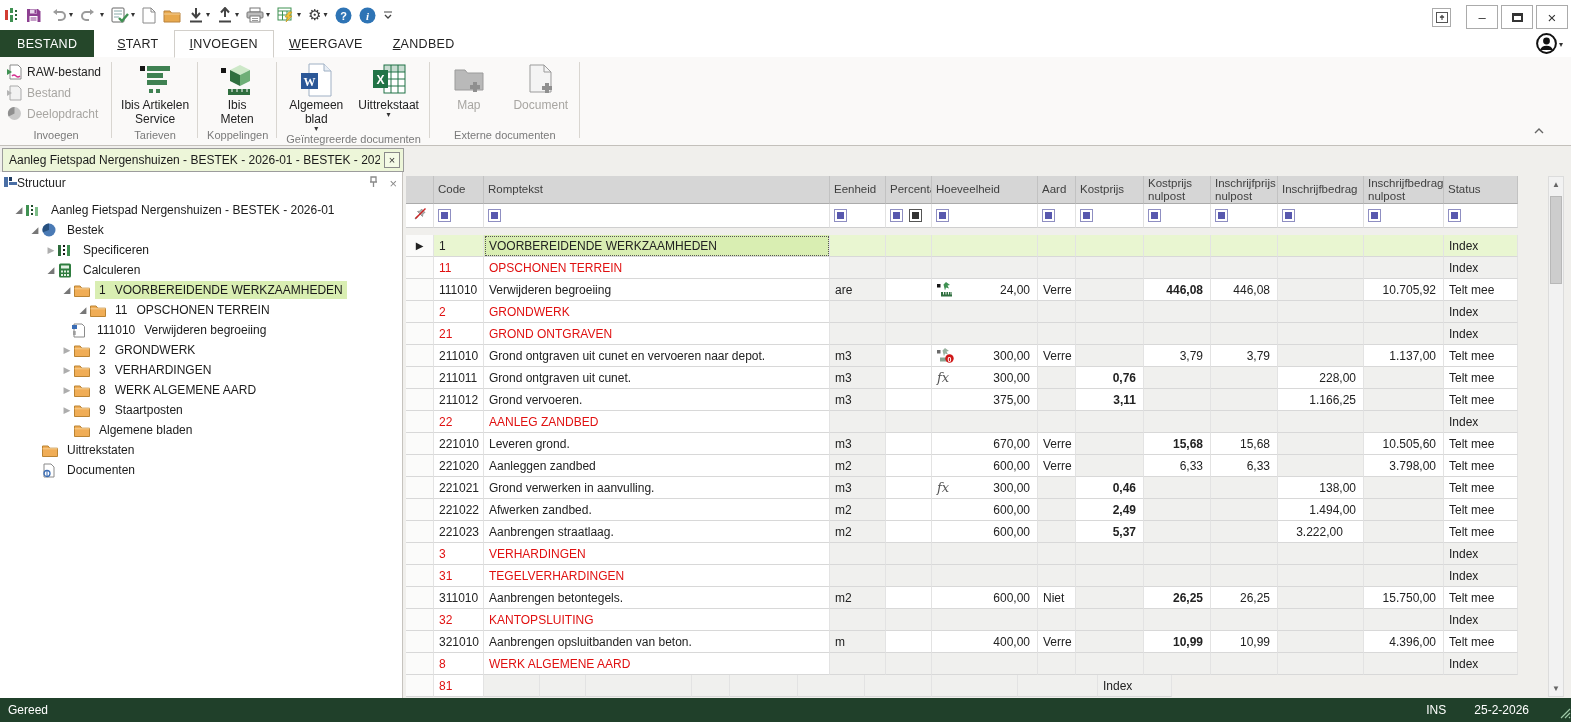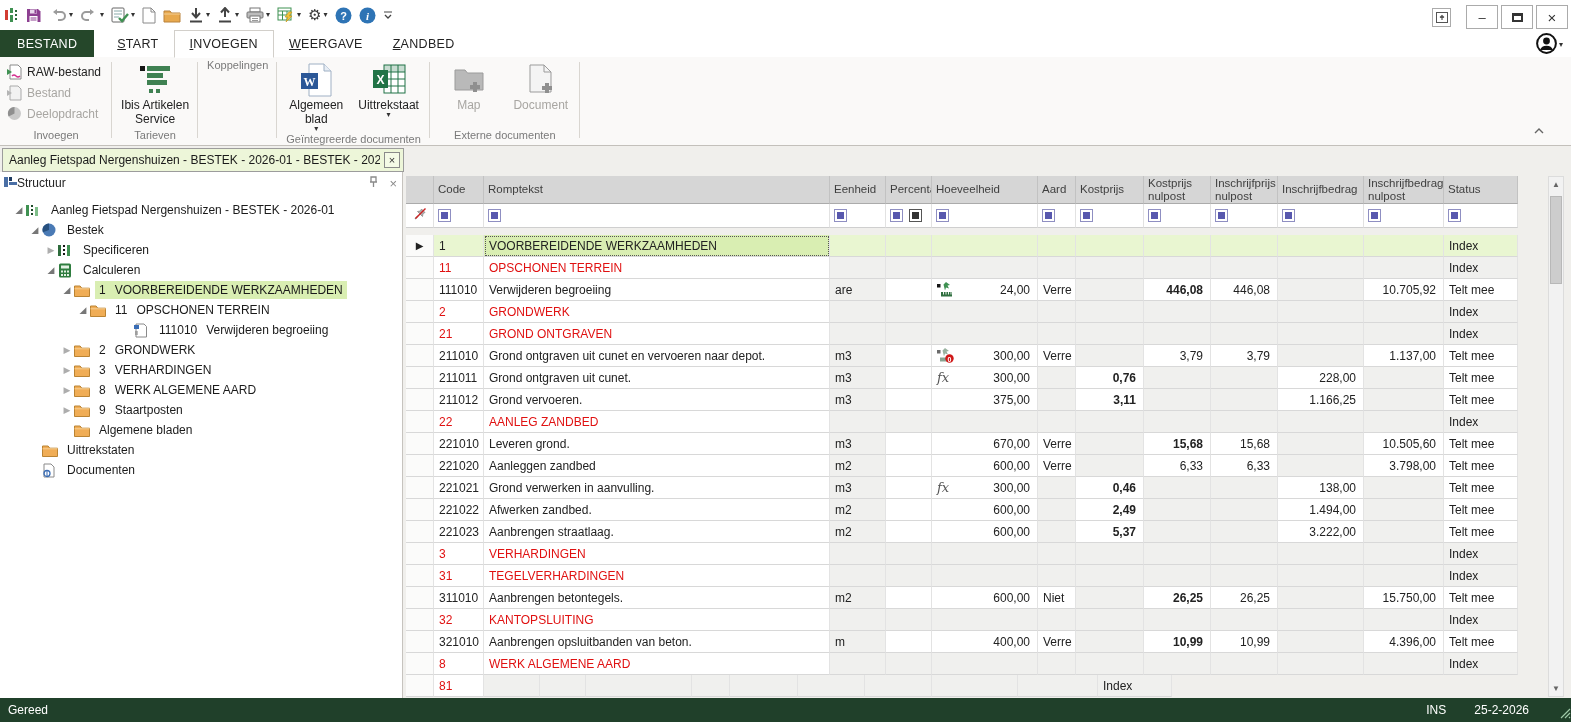--- a/index.html
+++ b/index.html
@@ -324,20 +324,36 @@
               <rect x="19" y="26" width="4" height="4" fill="#3f8152"></rect>
             </svg>
           </div>
           <div class="blabel">Ibis Artikelen
 Service</div>
         </div>
       </div>
       <div class="rgroup-label">Tarieven</div>
     </div>
     <div class="rgroup">
+      <div class="rgroup-items">
+        <div class="big-btn">
+          <div class="icon32">
+            <svg width="36" height="34">
+              <rect x="2" y="5" width="5" height="5" fill="#151515"></rect>
+              <path d="M21 2 L31 7 L21 12 L11 7 z" fill="#cde8c8"></path>
+              <path d="M11 7 L21 12 V23 L11 18 z" fill="#2f6f3f"></path>
+              <path d="M31 7 L21 12 V23 L31 18 z" fill="#6fae77"></path>
+              <rect x="9" y="26" width="22" height="6" fill="#2f6f3f"></rect>
+              <path d="M13 26 v3 M18 26 v3 M23 26 v3 M28 26 v3" stroke="#fff"></path>
+            </svg>
+          </div>
+          <div class="blabel">Ibis
+Meten</div>
+        </div>
+      </div>
       <div class="rgroup-label">Koppelingen</div>
     </div>
     <div class="rgroup">
       <div class="rgroup-items">
         <div class="big-btn">
           <div class="icon32">
             <svg width="32" height="34">
               <path d="M9 1 h15 l7 7 v25 H9z" fill="#fff" stroke="#9fb0c4"></path>
               <path d="M24 1 v7 h7" fill="#e8eef5" stroke="#9fb0c4"></path>
               <rect x="1" y="10" width="17" height="16" fill="#2b5797"></rect>
@@ -478,21 +494,21 @@
       <div class="titem" style="padding-left: 76px;">
         <span class="arrow">◢</span>
         <span class="ticon">
           <svg width="16" height="13">
             <path d="M0.5 2 h5.6 l1.7 2.2 H15.5 V12.5 H0.5z" fill="#f0ad56" stroke="#bb8433"></path>
             <path d="M0.5 4.8 h15" stroke="#f7cf94"></path>
           </svg>
         </span>
         <span class="tlabel"><span class="tcode">11</span><span>OPSCHONEN TERREIN</span></span>
       </div>
-      <div class="titem" style="padding-left: 120px;">
+      <div class="titem" style="padding-left: 58px;">
         <span class="arrow"></span>
         <span class="ticon">
           <svg width="13" height="15">
             <path d="M2 1 h8 l2.5 2.5 V14 H2z" fill="#fff" stroke="#8a8a8a"></path>
             <rect x="0" y="2" width="5" height="4" fill="#3a6db5"></rect>
             <path d="M1 9 h3 M1 11 h3" stroke="#777"></path>
           </svg>
         </span>
         <span class="tlabel"><span class="tcode">111010</span><span>Verwijderen begroeiing</span></span>
       </div>
@@ -1058,21 +1074,21 @@
         <div class="gc" style="width: 46px;"></div>
         <div class="gc num" style="width: 106px;">
           <span>600,00</span>
         </div>
         <div class="gc gray" style="width: 38px;"></div>
         <div class="gc num" style="width: 68px;">
           <span class="b">5,37</span>
         </div>
         <div class="gc num gray" style="width: 67px;"></div>
         <div class="gc num gray" style="width: 67px;"></div>
-        <div class="gc num" style="width: 86px;">
+        <div class="gc num" style="width: 86px; justify-content: center;">
           <span>3.222,00</span>
         </div>
         <div class="gc num gray" style="width: 80px;"></div>
         <div class="gc" style="width: 74px;">
           <span>Telt mee</span>
         </div>
       </div>
       <div class="grow">
         <div class="gc gutter" style="width: 28px;"></div>
         <div class="gc red" style="width: 50px;">

